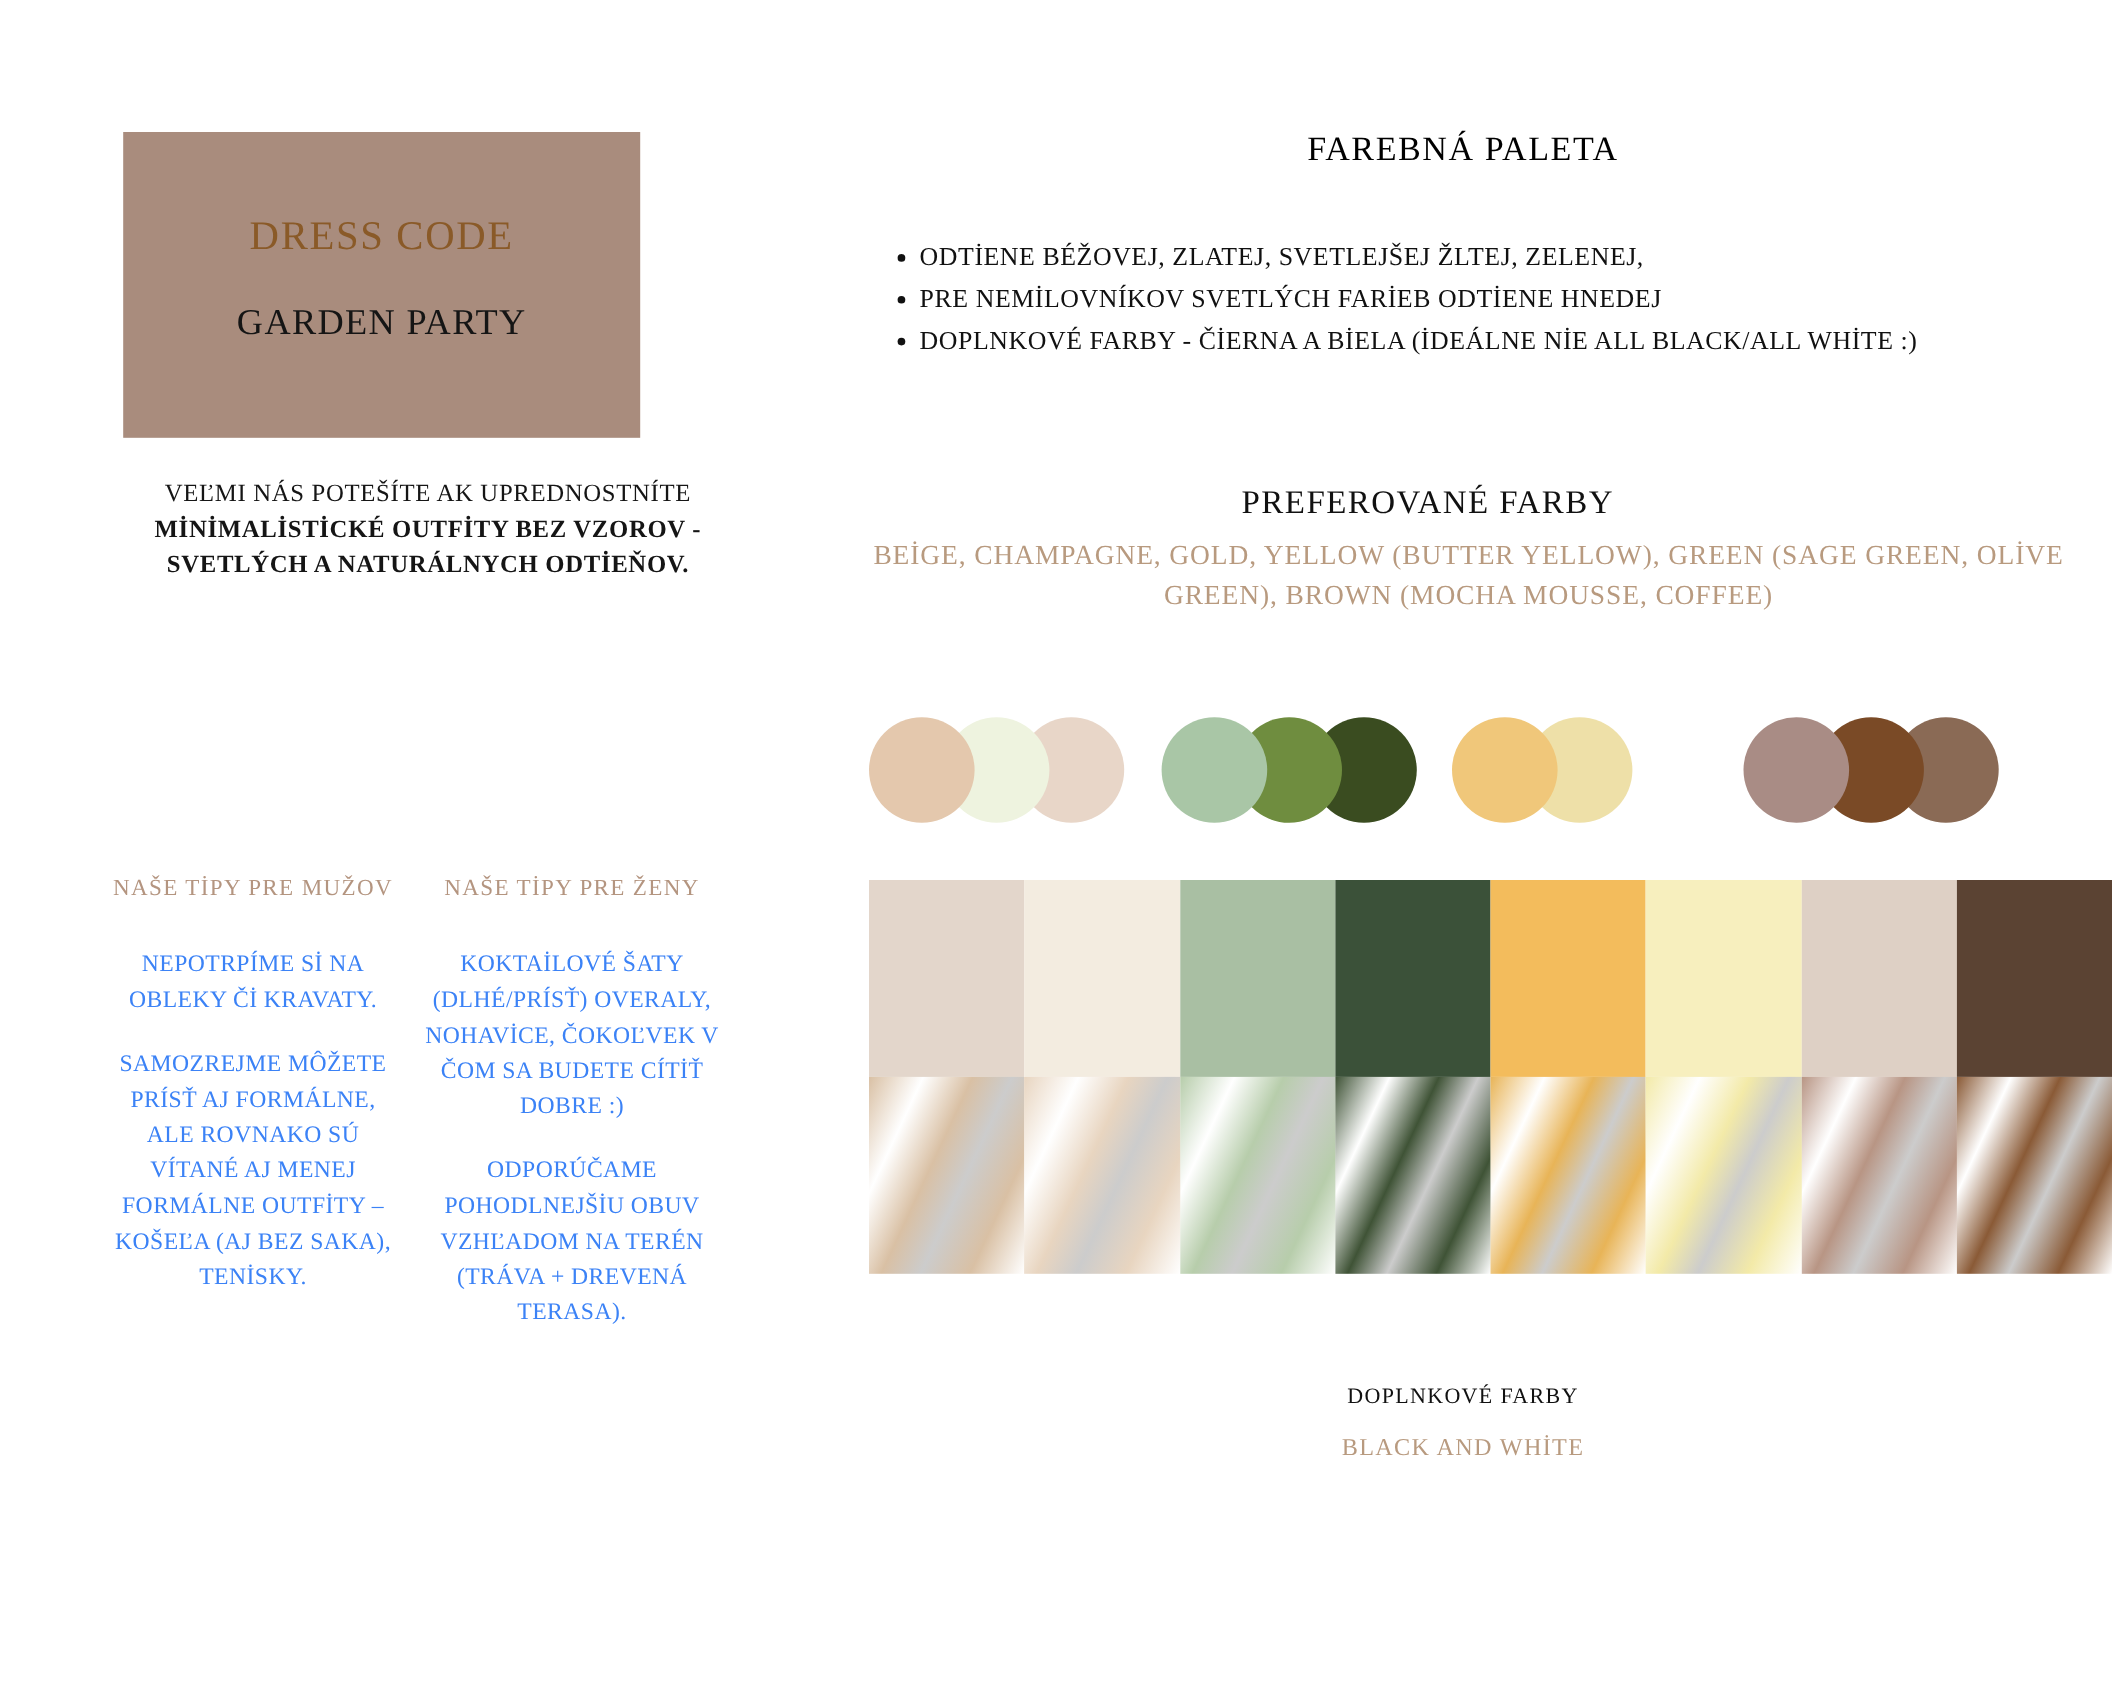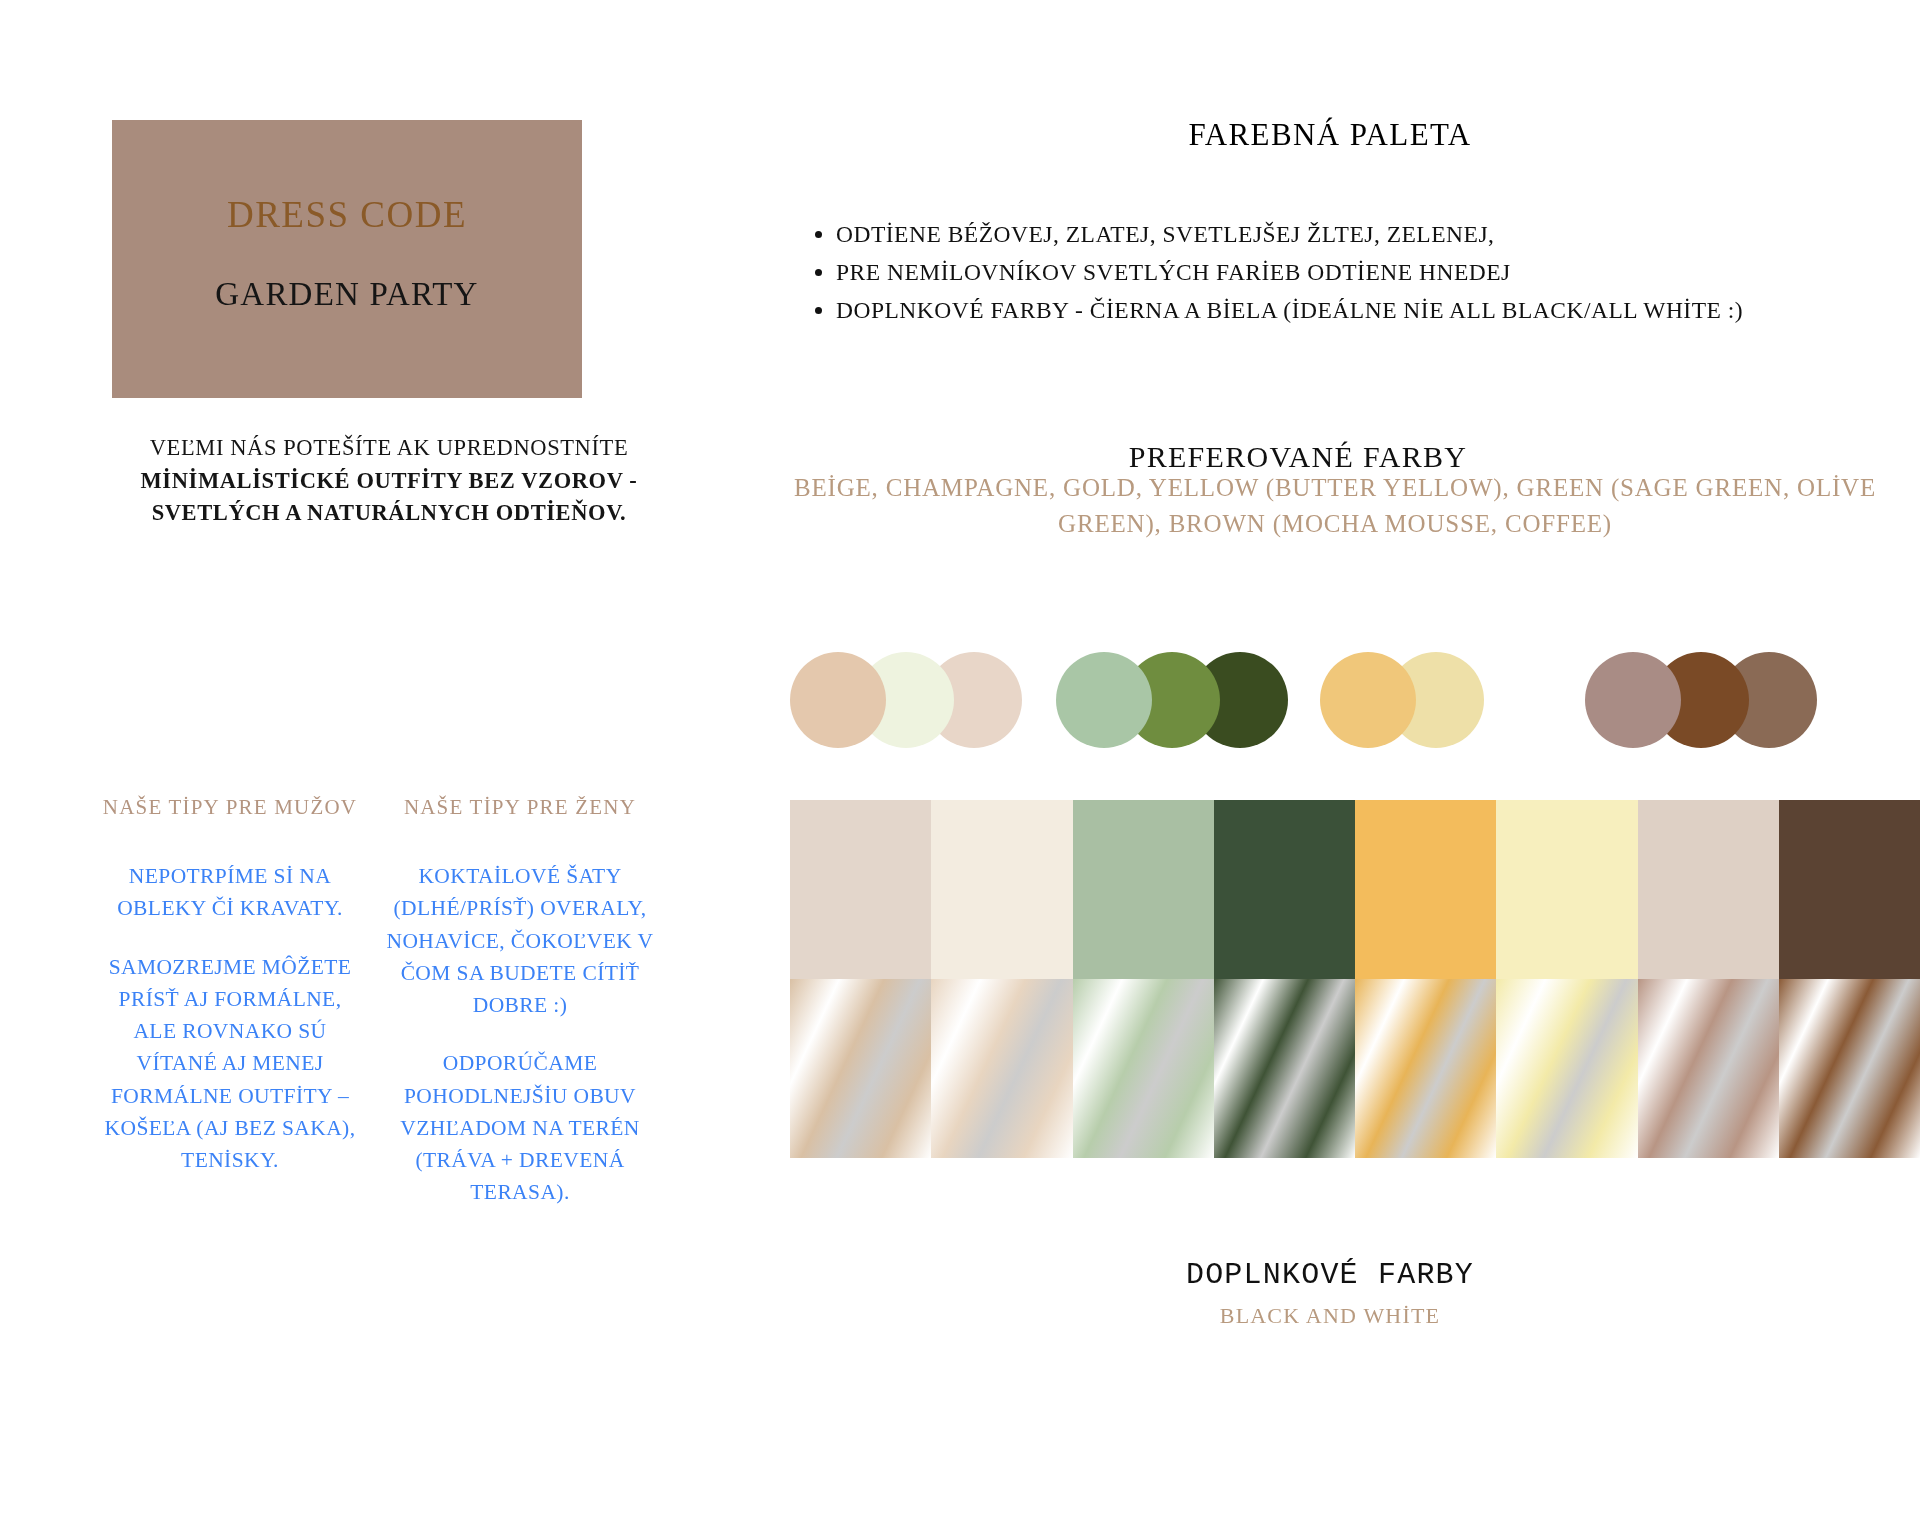--- a/index.html
+++ b/index.html
@@ -114,21 +114,21 @@
     top: 440px;
     width: 1080px;
     text-align: center;
     font-size: 30px;
     letter-spacing: 1.3px;
     color: #111;
   }
   .pref-colors {
     position: absolute;
     left: 790px;
-    top: 470px;
+    top: 488px;
     width: 1090px;
     text-align: center;
     font-size: 25px;
     line-height: 1.42;
     letter-spacing: 0.8px;
     color: #b89a7f;
   }
 
   
   .circles {
@@ -159,24 +159,23 @@
     grid-template-rows: 1fr 1fr;
   }
   .fabric-cell { width: 100%; height: 100%; }
 
   .extra-title {
     position: absolute;
     left: 790px;
     top: 1258px;
     width: 1080px;
     text-align: center;
-    font-size: 30px;
+    font-size: 20px;
     letter-spacing: 1.2px;
     color: #111;
-    font-family: Liberation Mono, monospace;
   }
   .extra-sub {
     position: absolute;
     left: 790px;
     top: 1303px;
     width: 1080px;
     text-align: center;
     font-size: 22px;
     letter-spacing: 1.2px;
     color: #b89a7f;

